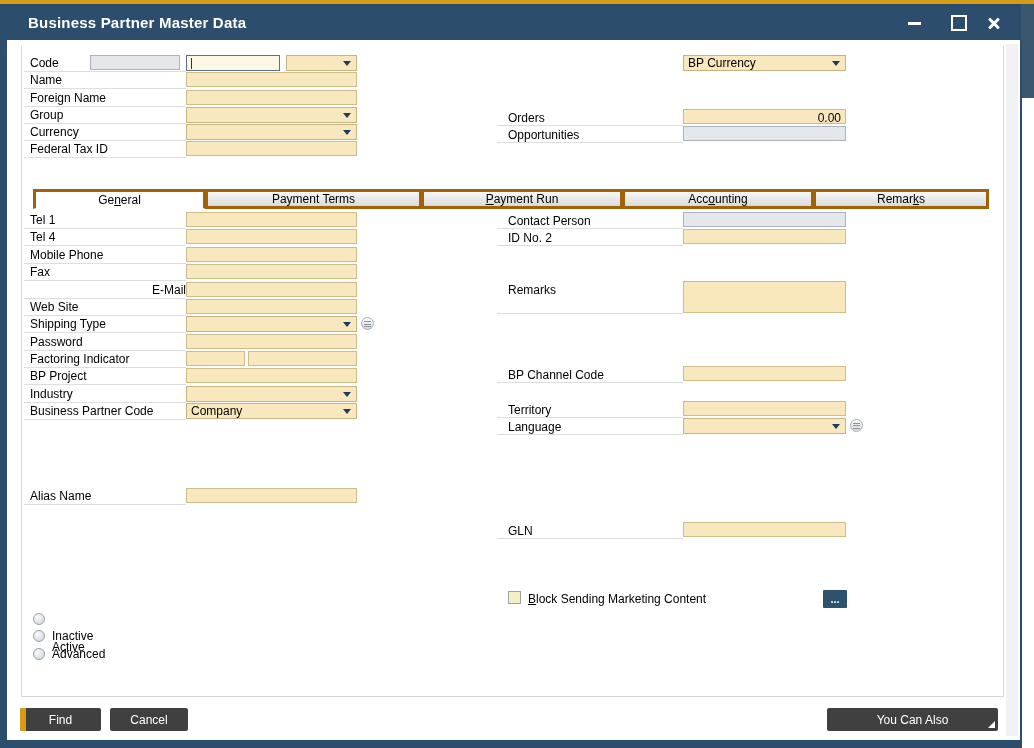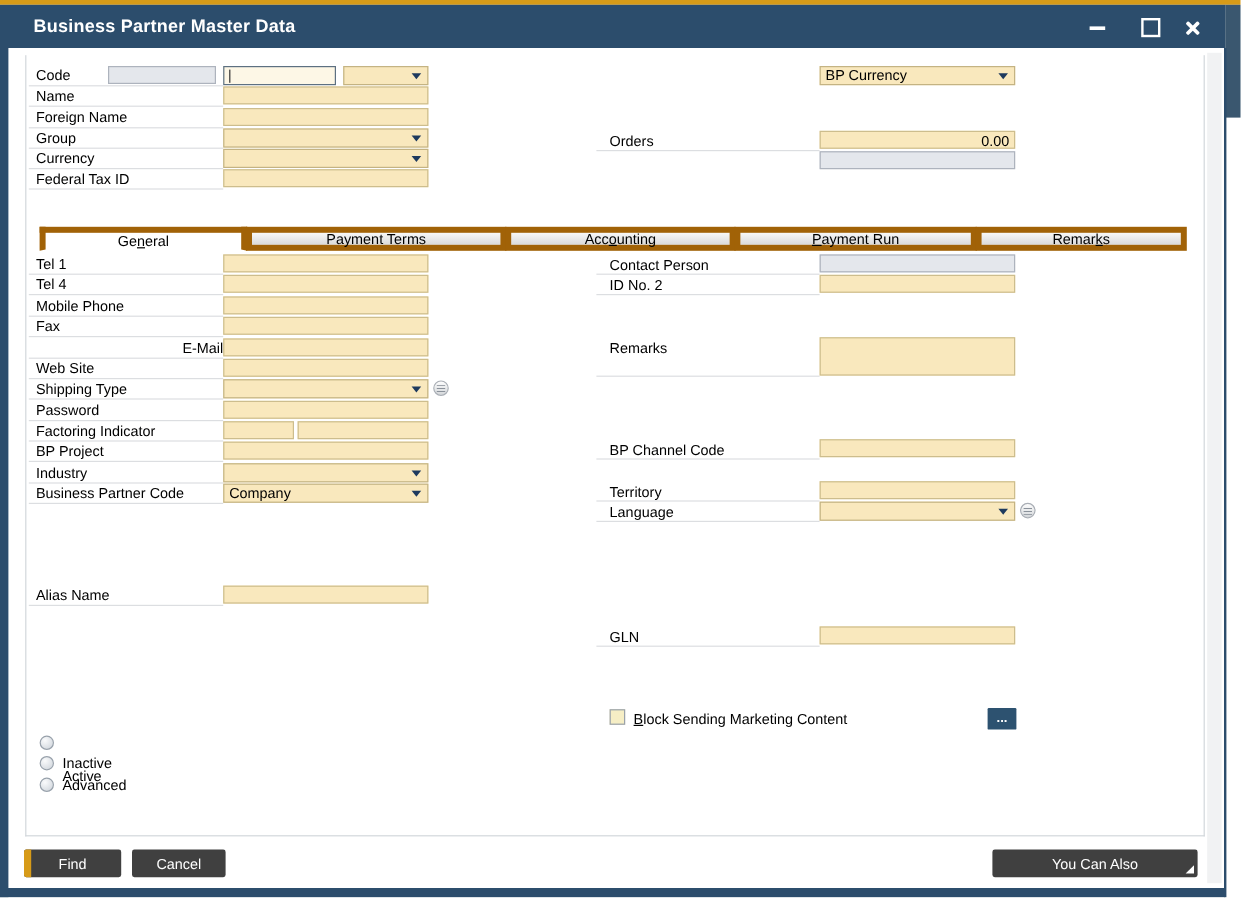--- a/index.html
+++ b/index.html
@@ -43,21 +43,21 @@
        border-left:4px solid transparent;border-right:4px solid transparent;border-top:5px solid #1e3a5e;}
   .caret{position:absolute;left:4px;top:2px;width:1px;height:11px;background:#333;}
   .val-right{position:absolute;right:4px;top:1px;font-size:12px;}
   .listicon{position:absolute;width:13px;height:13px;border-radius:50%;border:1px solid #a9aeb5;
             background:linear-gradient(#fdfdfd,#d4d7da);box-sizing:border-box;}
   .listicon::after{content:"";position:absolute;left:2px;right:2px;top:3px;height:6px;
             background:repeating-linear-gradient(to bottom,#8b929b 0,#8b929b 1px,transparent 1px,transparent 2.5px);}
 
   
   .tabs{position:absolute;left:33px;top:189px;height:20px;display:flex;}
-  .tab{height:20px;border:5px solid #a16207;margin-left:-1px;background:linear-gradient(#f8f8f8,#dadada);
+  .tab{height:20px;border:3px solid #a16207;margin-left:-1px;background:linear-gradient(#f8f8f8,#dadada);
        display:flex;align-items:center;justify-content:center;font-size:12px;box-sizing:border-box;}
   .tab:first-child{margin-left:0;}
   .tab.active{background:#fff;border-bottom:1px solid #fff;}
   .u{text-decoration:underline;}
 
   
   .radio{position:absolute;width:12px;height:12px;border-radius:50%;border:1px solid #98a1ab;
          background:radial-gradient(circle at 35% 30%,#fafbfc,#ccd2d9);box-sizing:border-box;}
   .rlabel{position:absolute;font-size:12px;}
   .cb{position:absolute;width:13px;height:13px;border:1px solid #9aa2ab;background:#f6eec5;box-sizing:border-box;}
@@ -145,34 +145,37 @@
     <span class="tri"></span>
   </div>
 
   <div class="rrow" style="top:109px;">
     <span>Orders</span>
   </div>
   <div class="fld" style="left:683px;top:109px;width:163px;">
     <span class="val-right">0.00</span>
   </div>
 
+  <div class="rrow" style="top:126px;">
+    <span>Opportunities</span>
+  </div>
   <div class="fld g" style="left:683px;top:126px;width:163px;"></div>
 
   <div class="tabs">
     <div class="tab active" style="width:173px;">
         <span><span>Ge</span><span class="u">n</span><span>eral</span></span>
       </div>
     <div class="tab" style="width:217px;">
         <span><span>Payment Terms</span><span class="u"></span><span></span></span>
       </div>
+    <div class="tab" style="width:202px;">
+        <span><span></span><span class="u">P</span><span>ayment Run</span></span>
+      </div>
     <div class="tab" style="width:192px;">
         <span><span>Acc</span><span class="u">o</span><span>unting</span></span>
-      </div>
-    <div class="tab" style="width:202px;">
-        <span><span></span><span class="u">P</span><span>ayment Run</span></span>
       </div>
     <div class="tab" style="width:176px;">
         <span><span>Remar</span><span class="u">k</span><span>s</span></span>
       </div>
   </div>
 
   <div class="lrow" style="top:212px;">
       <span>Tel 1</span>
     </div>
   <div class="fld" style="left:186px;top:212px;width:171px;"></div>

